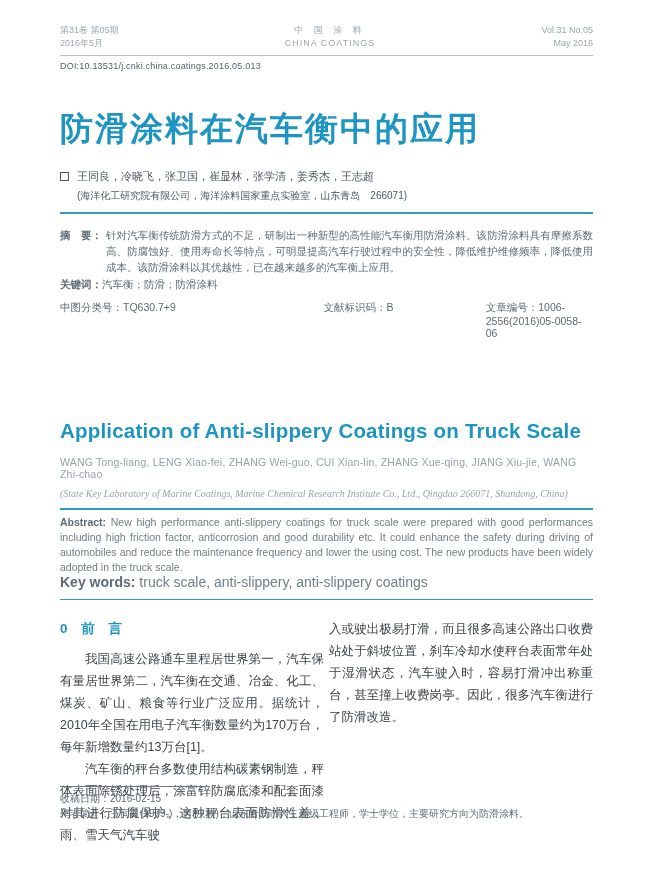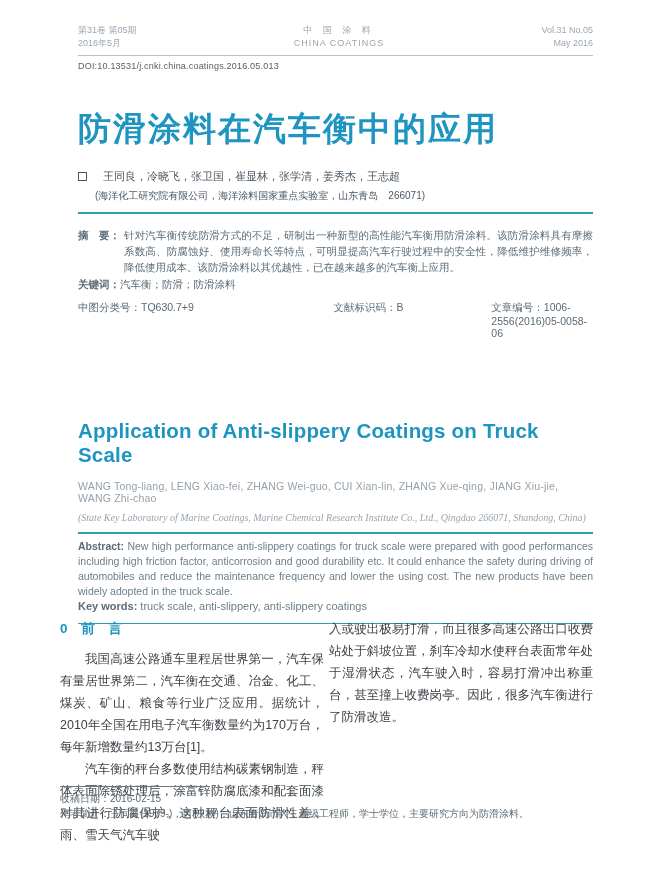--- a/index.html
+++ b/index.html
@@ -5,42 +5,42 @@
   * { margin:0; padding:0; box-sizing:border-box; }
   html,body { background:#e8e8e8; }
   .page {
     position:relative;
     width:645px; height:876px;
     background:#ffffff;
     margin:0 auto;
     font-family:"Liberation Sans", sans-serif;
     overflow:hidden;
   }
-  .inner { padding:24px 52px 13px 60px;margin-left:18px; }
+  .inner { padding:24px 52px 13px 60px; }
 
   
   .jheader {
     display:flex; justify-content:space-between;
     font-size:9px; line-height:13px; color:#9aa6b0;
     border-bottom:1px solid #b9c2c8; padding-bottom:5px;
   }
   .jheader .col-c { text-align:center; letter-spacing:1px; }
   .jheader .col-r { text-align:right; }
   .jheader .cn { letter-spacing:4px; }
   .doi { margin-top:5px; font-size:9px; color:#55606a; letter-spacing:.2px; }
 
   
   .cn-title {
     margin-top:36px;
     font-size:33px; font-weight:bold; color:#1e95c0;
     letter-spacing:2px;
   }
   .cn-authors {
     margin-top:17px; font-size:11px; color:#4a5763;
-    display:flex; align-items:center; gap:16px;
+    display:flex; align-items:center; gap:8px;
   }
   .sq-icon { display:inline-block; width:9px; height:9px; border:1px solid #4a5763; }
   .cn-affil { margin-top:5px; font-size:10px; color:#4a5763; padding-left:17px; }
   .rule-teal { border:none; height:2px; background:#2d9fb5; margin-top:9px; }
 
   
   .cn-abs { margin-top:13px; display:flex; font-size:10.5px; line-height:16px; color:#5c6b76; }
   .cn-abs .lbl { flex:0 0 46px; white-space:nowrap; font-weight:bold; }
   .cn-abs .txt { flex:1; text-align:justify; }
   .cn-kw { margin-top:3px; font-size:10.5px; color:#5c6b76; }
@@ -56,21 +56,21 @@
     letter-spacing:.2px;
   }
   .en-authors { margin-top:13px; font-size:10.5px; color:#95a1ab; letter-spacing:.2px; }
   .en-affil {
     margin-top:8px; font-size:10px; color:#98a4ae;
     font-family:"Liberation Serif", serif; font-style:italic;
   }
   .rule-teal2 { border:none; height:1.5px; background:#2d9fb5; margin-top:9px; }
   .en-abs { margin-top:5px; font-size:10.5px; line-height:15px; color:#6e7e88; text-align:justify; }
   .en-abs b, .en-kw b { color:#5c6b76; }
-  .en-kw { font-size:11px; line-height:15px; color:#6e7e88; }
+  .en-kw { font-size:14px; line-height:15px; color:#6e7e88; }
 
   
   .body-cols {
     position:absolute; top:618px; left:60px; right:52px;
     display:flex; gap:5px;
     font-size:12.5px; line-height:22px; color:#3c4247;
   }
   .bcol { flex:1; text-align:justify; }
   .sec-head {
     font-size:13.5px; font-weight:bold; color:#1e95c0;

